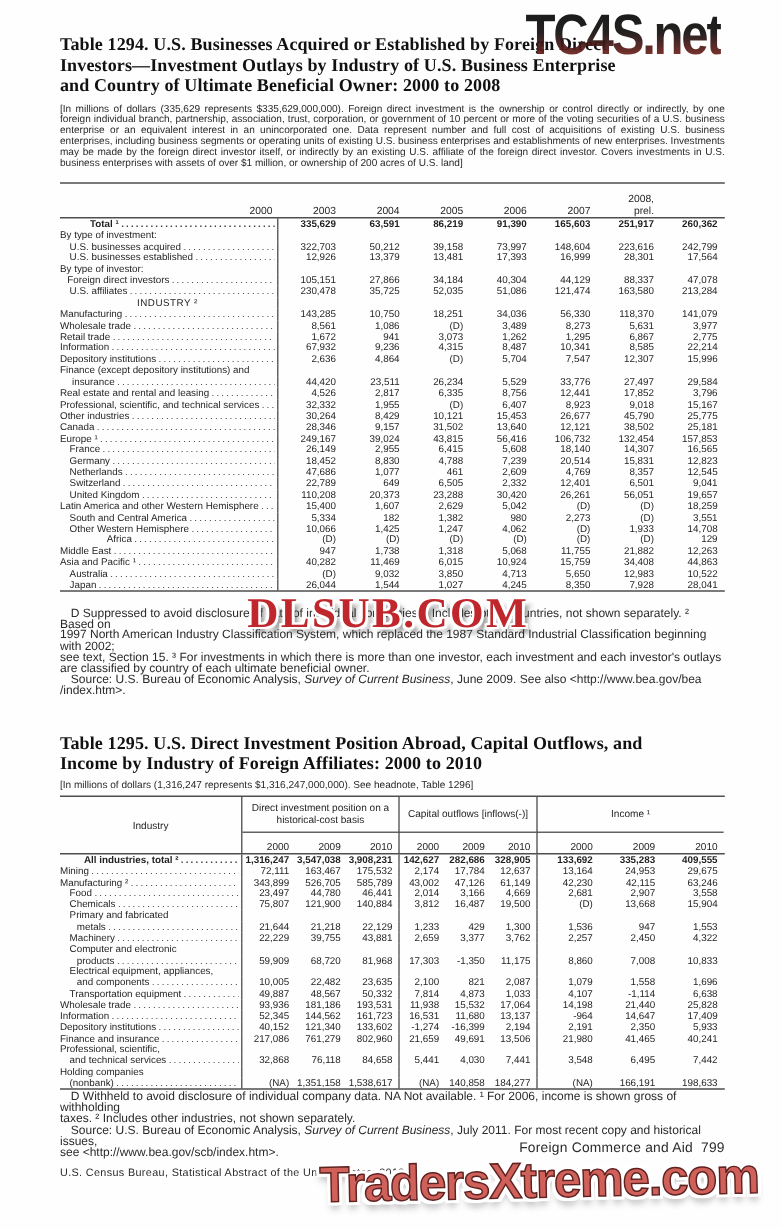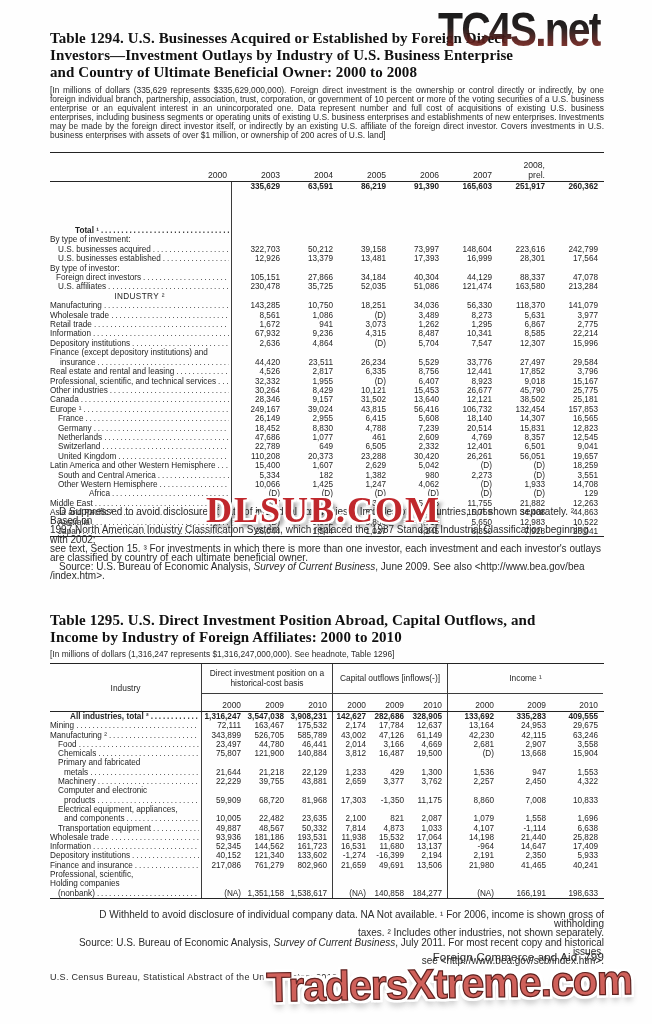--- a/index.html
+++ b/index.html
@@ -106,21 +106,21 @@
       <div class="yh">2004</div>
       <div class="yh">2005</div>
       <div class="yh">2006</div>
       <div class="yh">2007</div>
       <div class="yh">2008,
 prel.</div>
     </div>
   <div id="b94">
       <div class="row bold">
         <div class="stub">
-          <span class="lbl" style="padding-left: 25px; margin-top: 44px;">Total ¹</span>
+          <span class="lbl" style="padding-left: 25px;">Total ¹</span>
           <span class="lead"></span>
         </div>
         <div class="val">335,629</div>
         <div class="val">63,591</div>
         <div class="val">86,219</div>
         <div class="val">91,390</div>
         <div class="val">165,603</div>
         <div class="val">251,917</div>
         <div class="val">260,362</div>
       </div>
@@ -831,20 +831,35 @@
         <div class="val"></div>
         <div class="val gb"></div>
         <div class="val"></div>
         <div class="val"></div>
         <div class="val gb"></div>
         <div class="val"></div>
         <div class="val"></div>
       </div>
       <div class="row">
         <div class="stub">
+          <span class="lbl" style="padding-left: 8px;">and technical services</span>
+          <span class="lead"></span>
+        </div>
+        <div class="val">32,868</div>
+        <div class="val">76,118</div>
+        <div class="val">84,658</div>
+        <div class="val gb">5,441</div>
+        <div class="val">4,030</div>
+        <div class="val">7,441</div>
+        <div class="val gb">3,548</div>
+        <div class="val">6,495</div>
+        <div class="val">7,442</div>
+      </div>
+      <div class="row">
+        <div class="stub">
           <span class="lbl" style="padding-left: 0px;">Holding companies</span>
         </div>
         <div class="val"></div>
         <div class="val"></div>
         <div class="val"></div>
         <div class="val gb"></div>
         <div class="val"></div>
         <div class="val"></div>
         <div class="val gb"></div>
         <div class="val"></div>
@@ -861,21 +876,21 @@
         <div class="val gb">(NA)</div>
         <div class="val">140,858</div>
         <div class="val">184,277</div>
         <div class="val gb">(NA)</div>
         <div class="val">166,191</div>
         <div class="val">198,633</div>
       </div>
     </div>
 </div>
 
-<div class="abs notes" style="top:910px;text-align:right;">
+<div class="abs notes" style="top:910px;">
   <div class="ind">D Withheld to avoid disclosure of individual company data. NA Not available. ¹ For 2006, income is shown gross of withholding</div>
   <div>taxes. ² Includes other industries, not shown separately.</div>
   <div class="ind"><span>Source: U.S. Bureau of Economic Analysis, </span><span class="it">Survey of Current Business</span><span>, July 2011. For most recent copy and historical issues,</span></div>
   <div>see &lt;http://www.bea.gov/scb/index.htm&gt;.</div>
 </div>
 
 <div class="abs foot-r" style="top:951px;">Foreign Commerce and Aid&nbsp;&nbsp;799</div>
 <div class="abs foot-l" style="top:972px;">U.S. Census Bureau, Statistical Abstract of the United States: 2012</div>
 
 </body></html>

